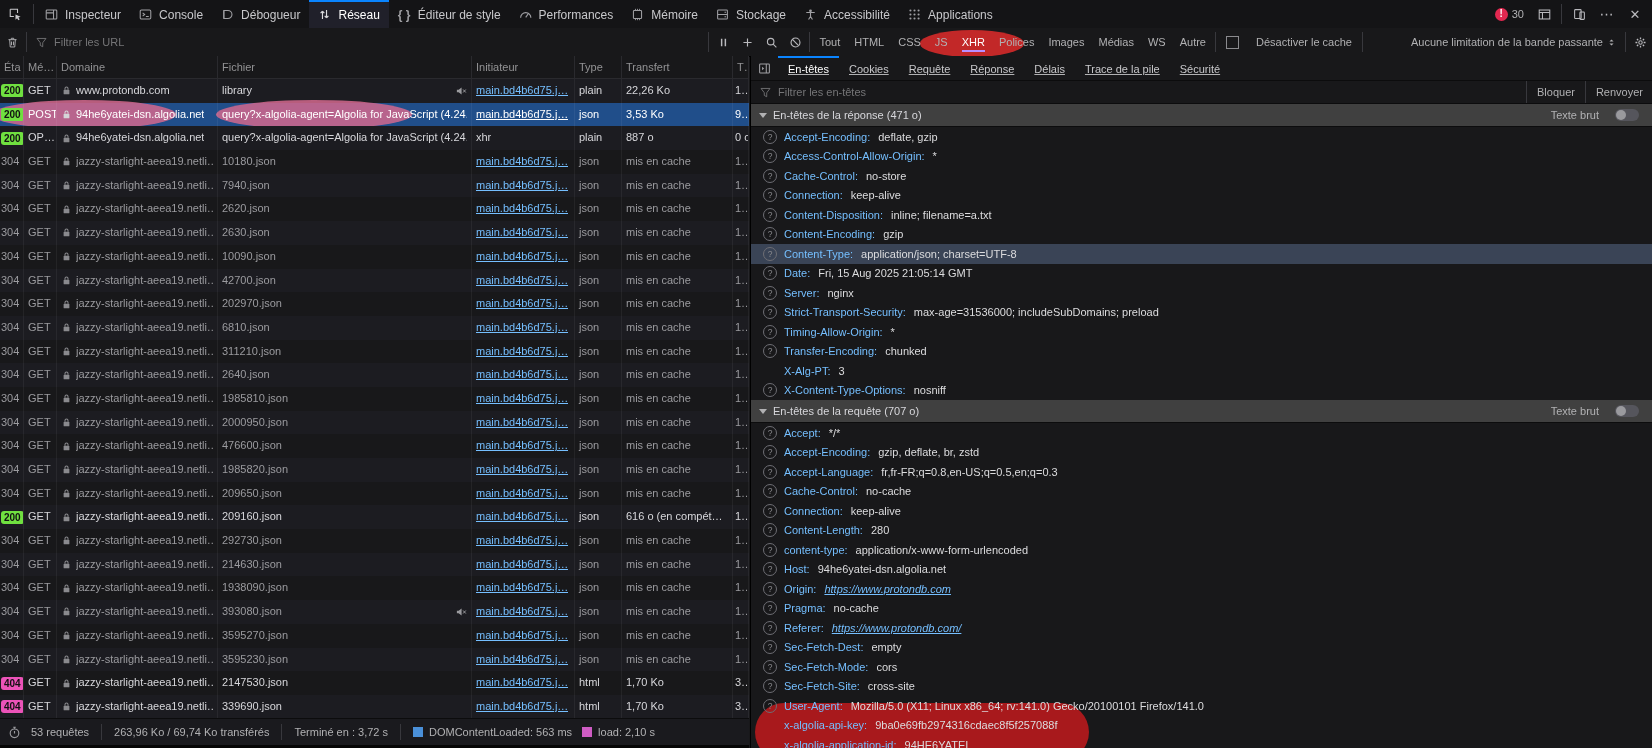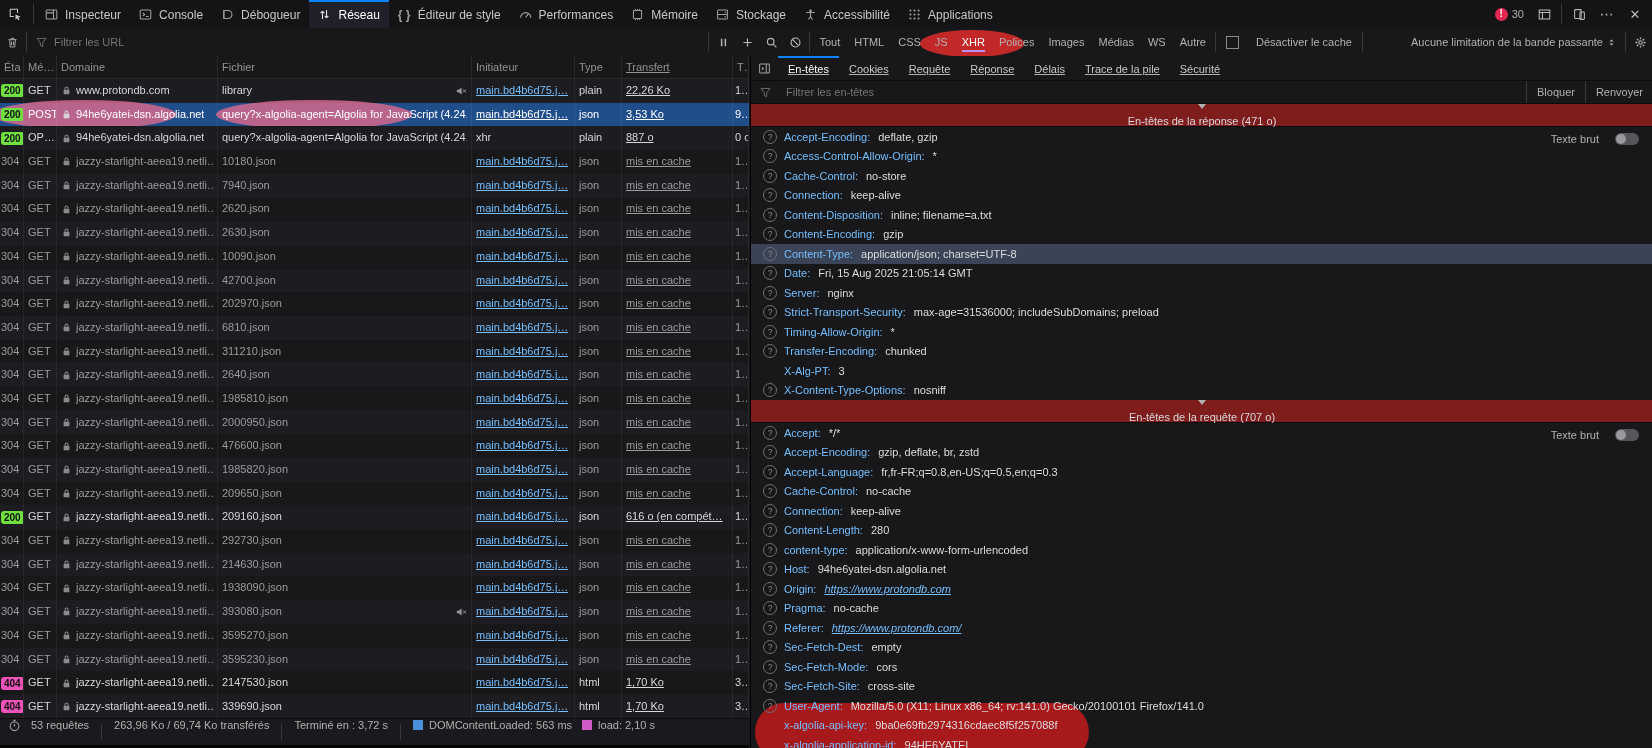--- a/index.html
+++ b/index.html
@@ -46,60 +46,60 @@
   .thead{display:flex;height:22px;line-height:22px;color:#939395;background:#18181a;border-bottom:1px solid #2a2a2e;}
   .thead>div{padding:0 4px;overflow:hidden;white-space:nowrap;border-right:1px solid #2a2a2e;box-sizing:border-box;}
   .row{display:flex;height:23.7px;line-height:23.7px;white-space:nowrap;position:relative;color:#d7d7db;}
   .row:nth-child(odd){background:#1c1c21;}
   .row.dim{color:#9b9b9f;}
   .row.selected{background:var(--selection,#204e8a);color:#fff;}
   .cell{padding:0 4px;overflow:hidden;box-sizing:border-box;border-right:1px solid rgba(255,255,255,.055);
         display:flex;align-items:center;gap:4px;position:relative;z-index:1;}
   .c0{width:24px;justify-content:flex-start;padding:0 1px;}
   .c1{width:33px;} .c2{width:161px;} .c3{width:254px;} .c4{width:103px;} .c5{width:47px;}
-  .c6{width:111px;text-decoration:underline;} .c7{width:16px;padding:0 2px;}
+  .c6{width:111px;} .c7{width:16px;padding:0 2px;}
   .badge{font-size:10px;font-weight:bold;line-height:13px;padding:0 3px;border-radius:3px;color:#111;}
   .badge.ok{background:var(--ok,#70e040);}
   .badge.err{background:var(--error-badge,#ec53b8);}
   .lock{color:#8a8a8e;flex:0 0 auto;}
   .row.selected .lock{color:#d5d5d8;}
   .mute{color:#9a9a9e;margin-left:auto;flex:0 0 auto;}
   .link{color:var(--link,#75bfff);text-decoration:underline;}
   .row.selected .link{color:#fff;}
   .ftext{overflow:hidden;text-overflow:clip;}
   
   .panel{position:absolute;top:56px;left:750px;width:902px;height:692px;background:#18181a;border-left:1px solid #000;}
   .dtabs{display:flex;align-items:stretch;height:24px;border-bottom:1px solid #0c0c0d;background:#18181a;text-decoration:underline;}
   .dtab{display:flex;align-items:center;padding:0 10px;color:#c8c8cb;border-top:2px solid transparent;}
   .dtab.active{color:#fff;border-top-color:var(--accent,#0a84ff);}
   .sidetoggle{display:flex;align-items:center;padding:0 7px;color:#9f9fa3;}
   .dfilter{display:flex;align-items:center;height:22px;border-bottom:1px solid #0c0c0d;color:#757577;
-           padding-left:8px;gap:14px;}
+           padding-left:8px;gap:6px;}
   .dfilter .right{margin-left:auto;display:flex;align-items:flex-end;height:100%;padding-left:35px;}
   .dfilter .abtn{padding:0 10px;color:#b1b1b3;border-left:1px solid #38383d;display:flex;align-items:center;height:100%;}
-  .sechead{display:flex;align-items:center;height:22px;background:#7f1d1d;border-bottom:1px solid #0c0c0d;
-           color:#d7d7db;padding:0 8px;gap:6px;flex-direction:column;}
+  .sechead{display:flex;align-items:center;height:22px;background:#404040;border-bottom:1px solid #0c0c0d;
+           color:#d7d7db;padding:0 8px;gap:6px;}
   .tri{width:0;height:0;border-left:4px solid transparent;border-right:4px solid transparent;
        border-top:5px solid #b1b1b3;}
   .sechead .raw{margin-left:auto;color:#b1b1b3;display:flex;align-items:center;gap:16px;padding-right:6px;}
   .toggle{width:24px;height:12px;border-radius:6px;background:#55555c;position:relative;}
   .toggle::after{content:"";position:absolute;left:1px;top:1px;width:10px;height:10px;border-radius:50%;background:#9a9a9e;}
   .hlist{position:relative;}
   .hrow{display:flex;align-items:center;height:19.5px;padding-left:12px;gap:7px;position:relative;}
   .hrow>*{position:relative;z-index:1}
   .hrow.sel{background:#3a4456;}
   .qm{width:12px;height:12px;border:1px solid #6e6e74;border-radius:50%;color:#8a8a8e;font-size:8.5px;
       display:flex;align-items:center;justify-content:center;flex:0 0 auto;}
   .qm.hidden{visibility:hidden;}
   .hname{color:var(--link,#75bfff);}
   .hval{color:#dcdcde;margin-left:1px;white-space:nowrap;}
   .hval.link{font-style:italic;color:var(--link,#75bfff);text-decoration:underline;}
   
   .statusbar{position:absolute;top:718px;left:0;width:749px;height:27px;background:#1a1a1e;
-             border-top:1px solid #0c0c0d;display:flex;align-items:flex-start;gap:10px;color:#b1b1b3;padding-left:8px;box-sizing:border-box;}
+             border-top:1px solid #0c0c0d;display:flex;align-items:center;gap:10px;color:#b1b1b3;padding-left:8px;box-sizing:border-box;}
   .statusbar .sep{margin:5px 2px;}
   .sq{width:10px;height:10px;flex:0 0 auto;}
   .blackstrip{position:absolute;top:745px;left:0;width:749px;height:3px;background:#050505;}
   .sbitem{display:flex;align-items:center;gap:6px;white-space:nowrap;}
 </style>
 </head>
 <body>
 
 <div id="app">
 

